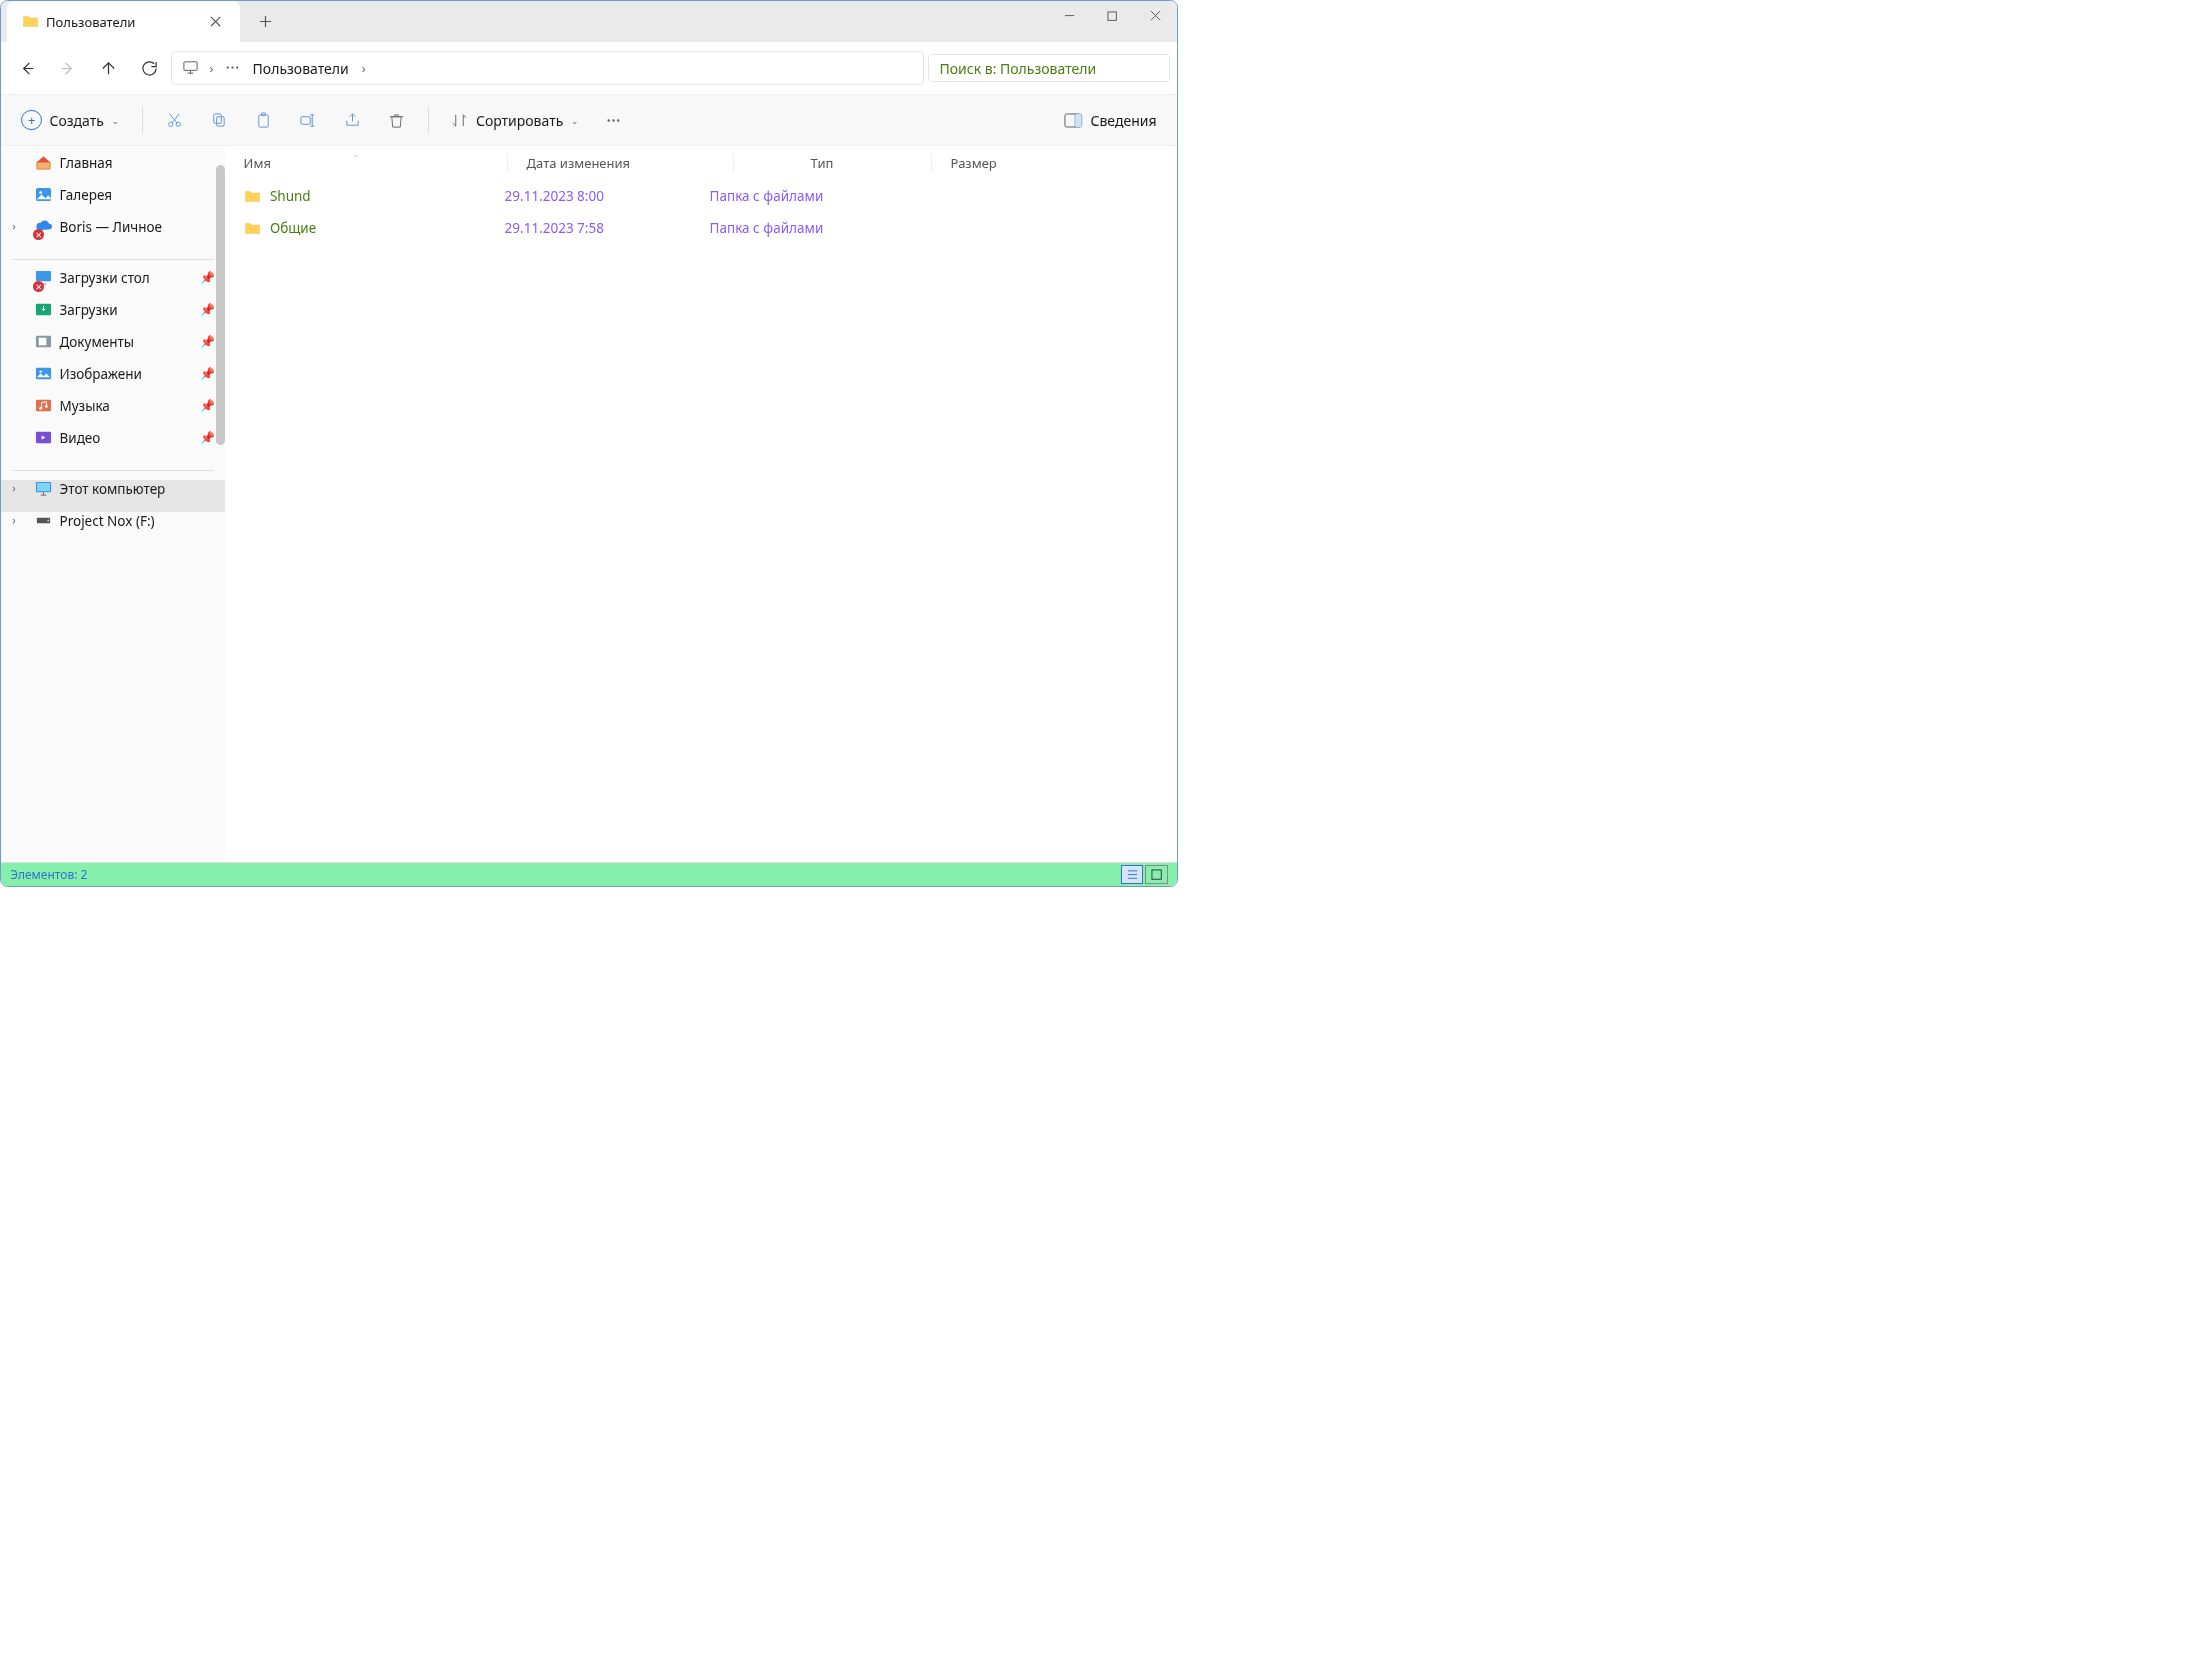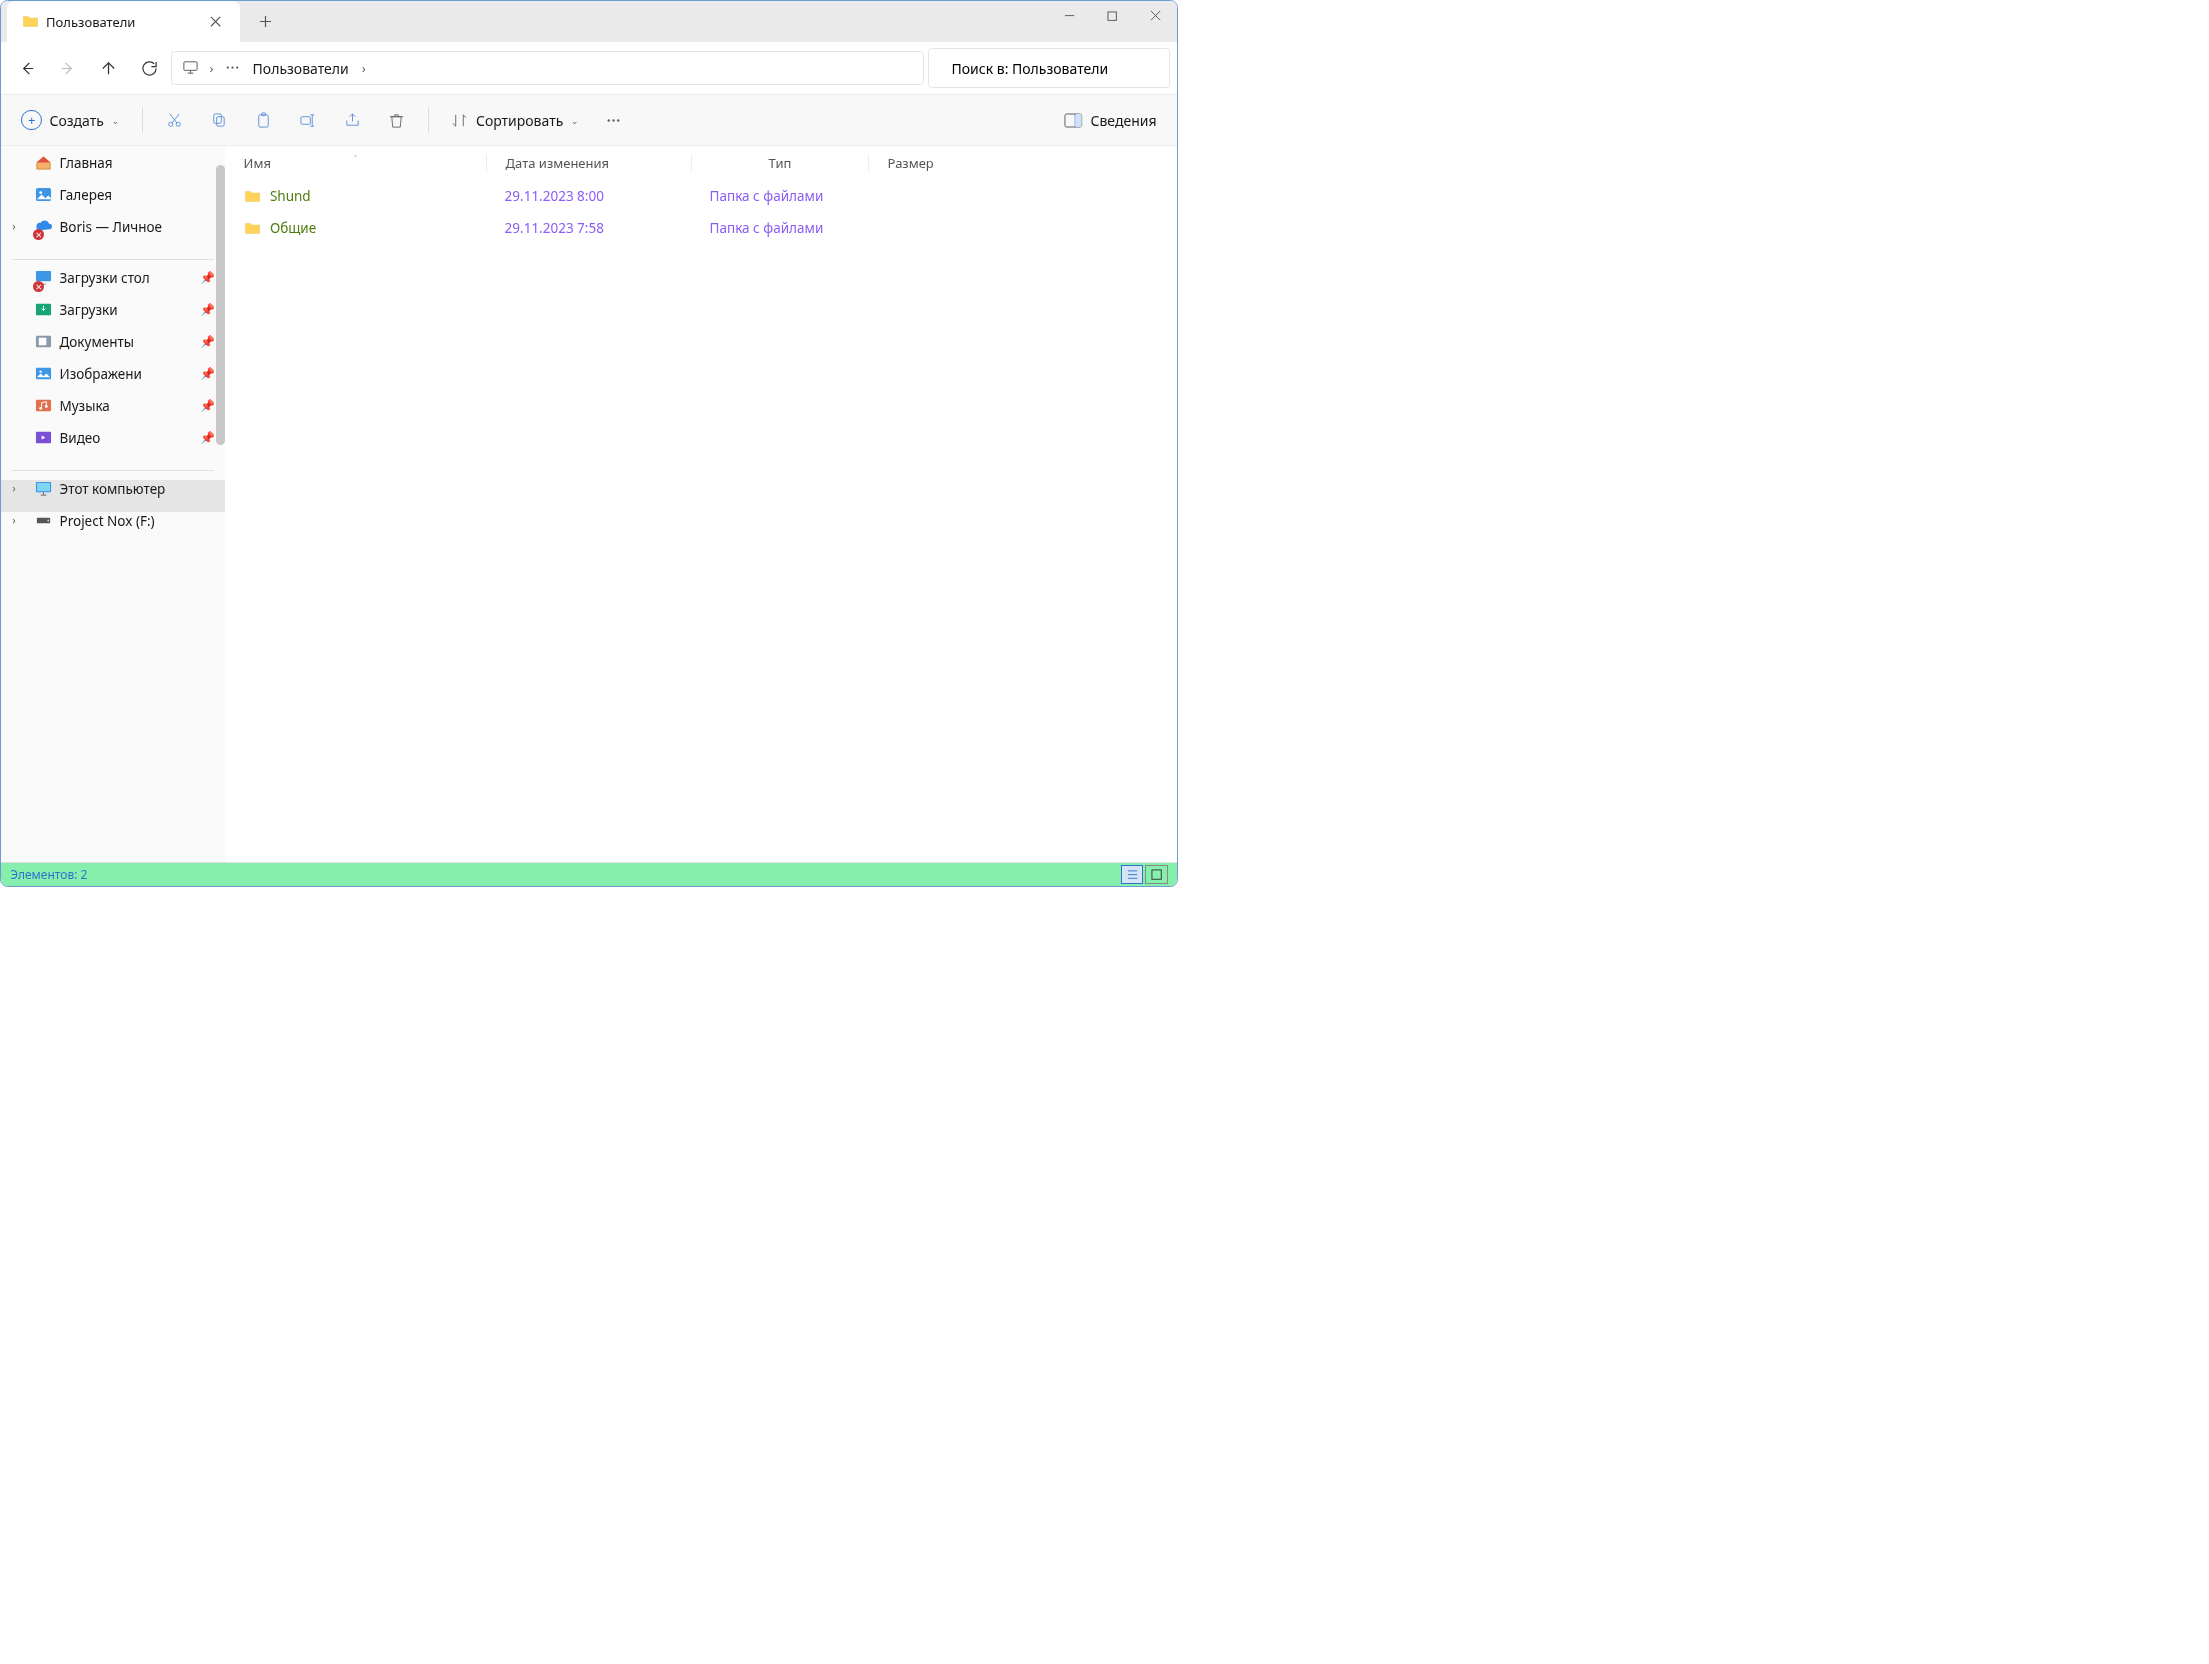--- a/index.html
+++ b/index.html
@@ -65,27 +65,27 @@
   border: 0.9px solid #e5e5e5;
   border-radius: 3.7px;
   padding: 0 7.5px;
   gap: 3.7px;
 }
 .bc-icon { width: 22.4px; height: 22.4px; display: flex; align-items: center; justify-content: center; }
 .bc-chevron { color: #666; padding: 0 3.7px; }
 .bc-label { font-size: 14px; padding: 0 5.6px; }
 .searchbox {
   width: 242px;
-  height: 40px;
+  height: 28px;
   border: 0.9px solid #e5e5e5;
   border-radius: 3.7px;
-  padding: 0 23px;
-  display: flex;
-  align-items: center;
-  color: #000000;
+  padding: 0 11px;
+  display: flex;
+  align-items: center;
+  color: #4d7c0f;
   font-size: 14px;
 }
 
 
 .toolbar {
   display: flex;
   align-items: center;
   height: 52px;
   background: #f8f8f8;
   border-top: 0.9px solid #eee;
@@ -149,20 +149,21 @@
 }
 
 
 .filelist { flex: 1; display: flex; flex-direction: column; }
 .columns {
   display: flex;
   height: 34px;
   align-items: center;
   font-size: 13px;
   color: #555;
+  gap: 21px;
 }
 .col { padding: 0 18.6px; position: relative; }
 .sort-arrow { position: absolute; left: 50%; top: -1.9px; transform: translateX(-50%); font-size: 9.3px; color: #888; }
 .col-name { width: 261px; }
 .col-date { width: 205px; border-left: 0.9px solid #eee; }
 .col-type { width: 177px; border-left: 0.9px solid #eee; text-align: center; }
 .col-size { width: 112px; border-left: 0.9px solid #eee; }
 .rows { flex: 1; }
 .row { display: flex; align-items: center; height: 32px; }
 .row .cell { padding: 0 18.6px; font-size: 13.5px; color: #8b5cf6; }

